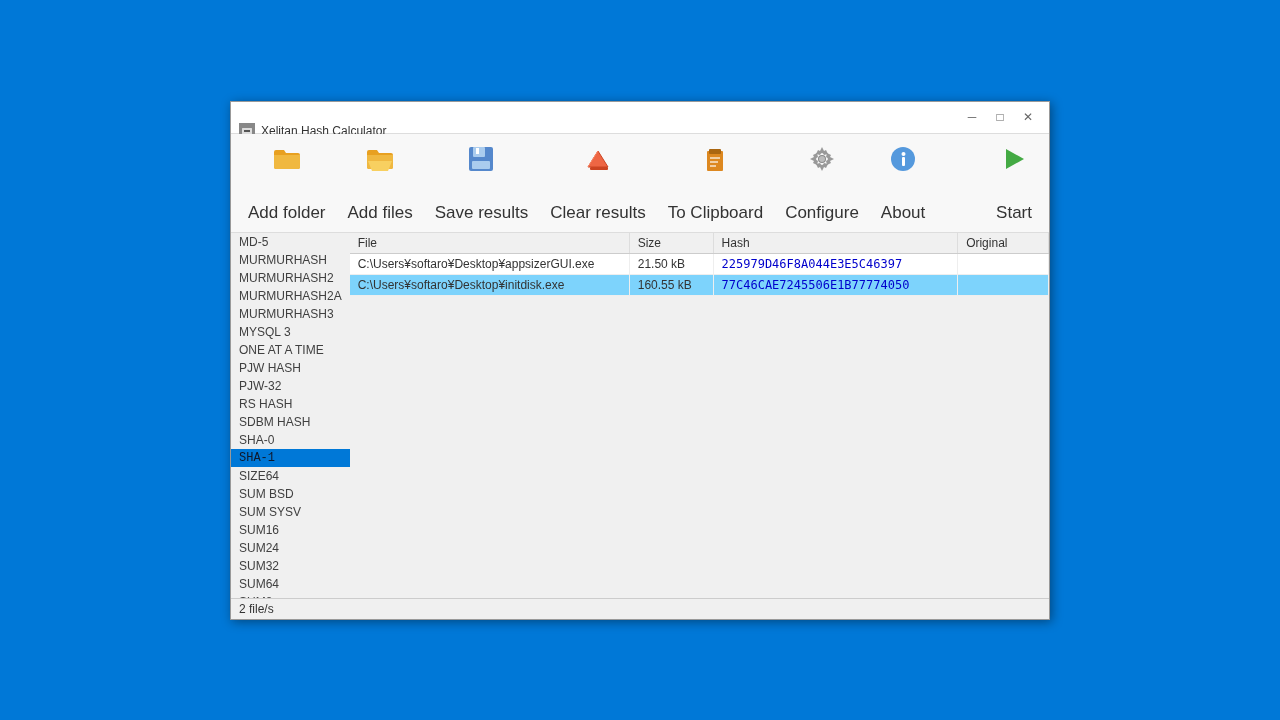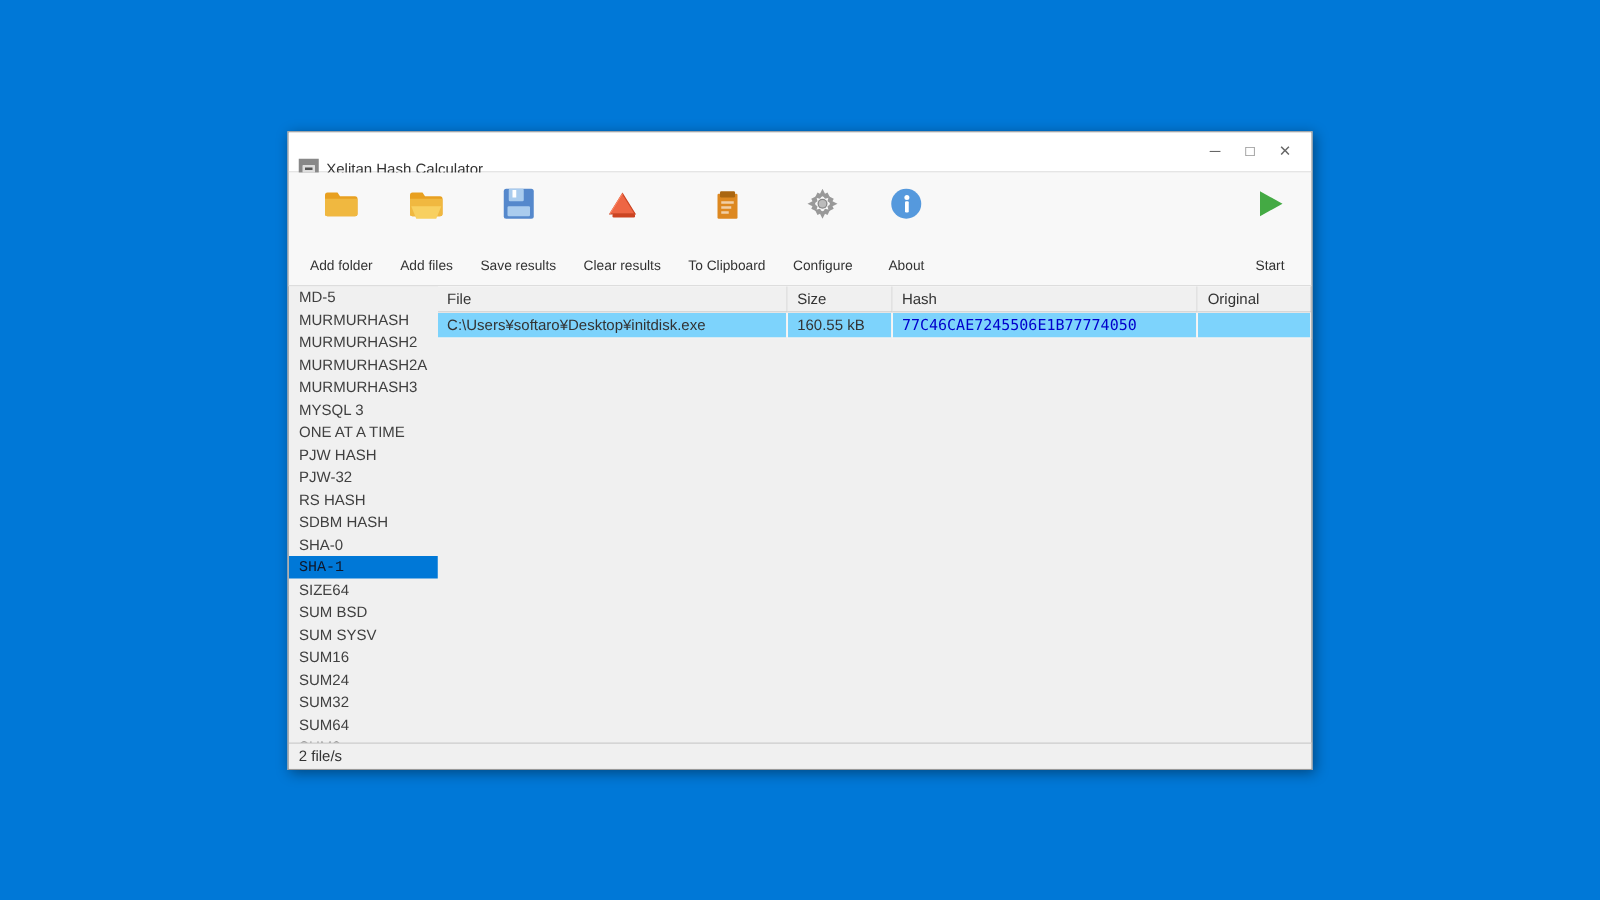--- a/index.html
+++ b/index.html
@@ -86,21 +86,21 @@
     }
     .toolbar-icon {
       width: 32px;
       height: 32px;
       display: flex;
       align-items: center;
       justify-content: center;
       margin-bottom: 2px;
     }
     .toolbar-label {
-      font-size: 11px;
+      font-size: 17px;
       color: #333;
       white-space: nowrap;
       margin-top: 26px;
     }
     .start-btn {
       margin-left: auto;
       min-width: 50px;
     }
 
     .main-area {
@@ -354,20 +354,26 @@
         </colgroup>
         <thead>
           <tr>
             <th>File</th>
             <th>Size</th>
             <th>Hash</th>
             <th>Original</th>
           </tr>
         </thead>
         <tbody>
+          <tr>
+            <td>C:\Users¥softaro¥Desktop¥appsizerGUI.exe</td>
+            <td>21.50 kB</td>
+            <td class="hash-col">225979D46F8A044E3E5C46397</td>
+            <td></td>
+          </tr>
           <tr class="selected">
             <td>C:\Users¥softaro¥Desktop¥initdisk.exe</td>
             <td>160.55 kB</td>
             <td class="hash-col">77C46CAE7245506E1B77774050</td>
             <td></td>
           </tr>
         </tbody>
       </table>
 
     </div>

